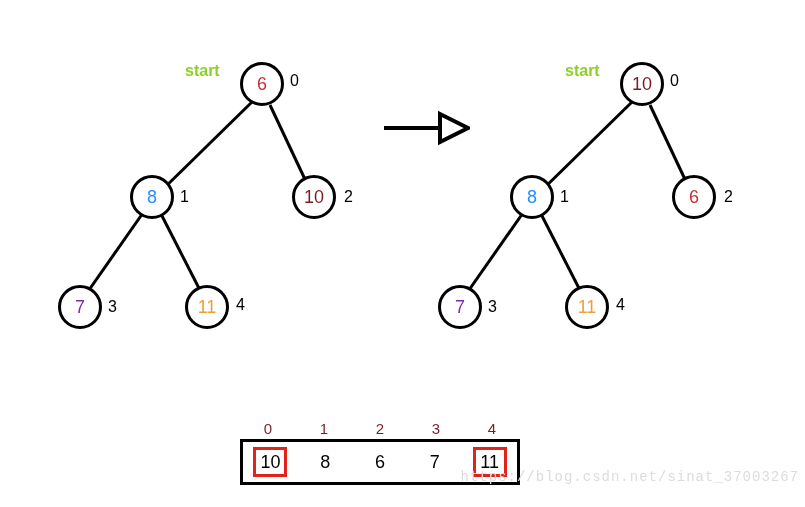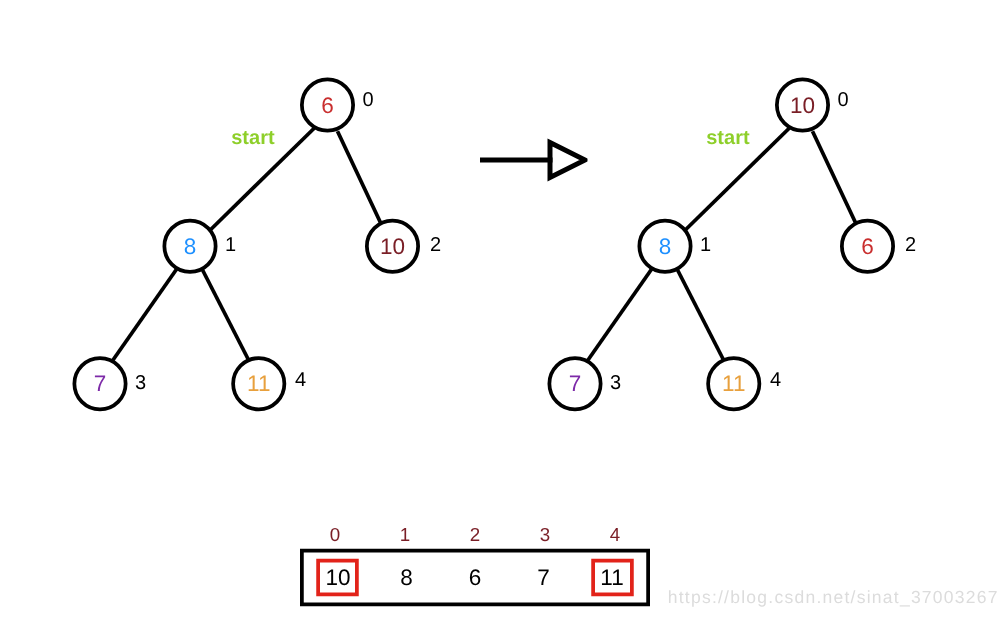--- a/index.html
+++ b/index.html
@@ -32,21 +32,20 @@
   .lbl {
     position: absolute;
     font-size: 16px;
     color: #000;
   }
   .start {
     position: absolute;
     font-size: 16px;
     font-weight: bold;
     color: #8ecf2a;
-    margin-top: 40px;
   }
   svg.edges {
     position: absolute;
     left: 0; top: 0;
     width: 805px; height: 507px;
     pointer-events: none;
   }
   
   .array-wrap {
     position: absolute;
@@ -80,21 +79,21 @@
     min-width: 24px;
     line-height: 22px;
     padding: 1px 2px;
   }
   .watermark {
     position: absolute;
     right: 6px;
     bottom: 22px;
     font-size: 14px;
     color: #dcdcdc;
-    font-family: Liberation Sans, sans-serif;
+    font-family: Liberation Mono, monospace;
     letter-spacing: 1px;
   }
   
   .arrow {
     position: absolute;
     left: 380px;
     top: 108px;
     width: 90px;
     height: 40px;
   }

